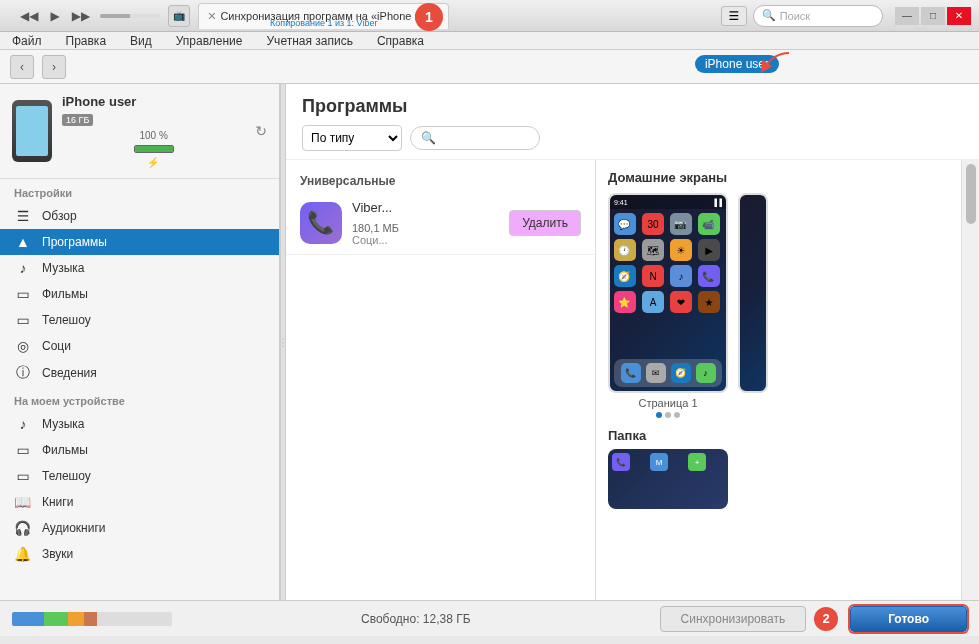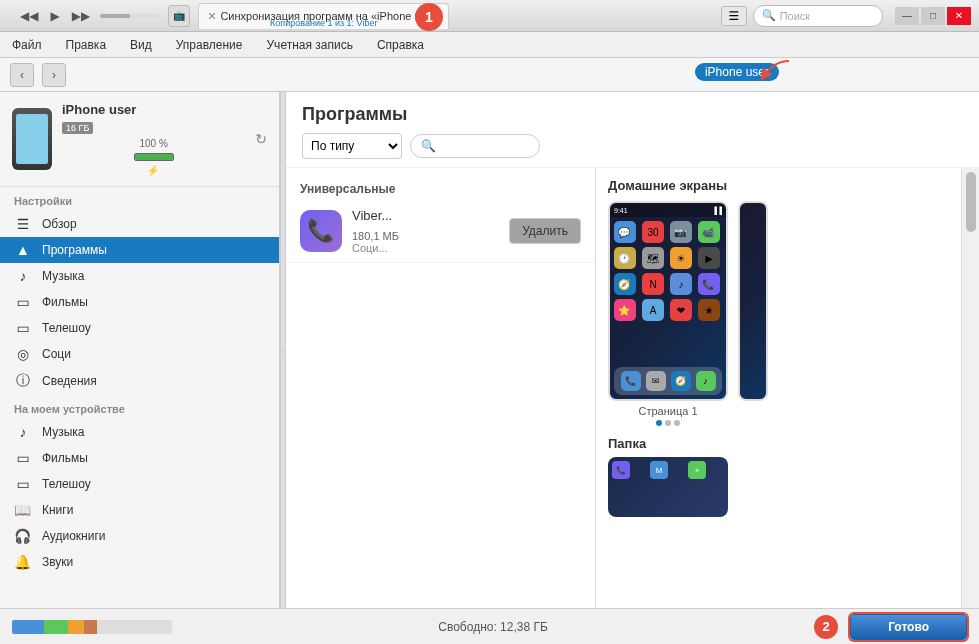--- a/index.html
+++ b/index.html
@@ -122,21 +122,21 @@
       border: none;
       font-size: 10px;
       cursor: pointer;
       display: flex; align-items: center; justify-content: center;
       color: #444;
     }
     .win-ctrl.close { background: #e81123; color: white; }
 
     
     .menubar {
-      height: 26px;
+      height: 18px;
       background: #f0f0f0;
       border-bottom: 1px solid #ccc;
       display: flex;
       align-items: center;
       padding: 0 8px;
       gap: 16px;
     }
     .menubar-item {
       font-size: 12px;
       color: #333;
@@ -340,21 +340,21 @@
       display: flex; align-items: center; justify-content: center;
       font-size: 22px;
     }
     .app-details { flex: 1; }
     .app-name { font-size: 13px; color: #333; font-weight: 500; }
     .app-category { font-size: 11px; color: #888; }
     .app-size { font-size: 11px; color: #666; margin-top: 7px; }
     .app-delete-btn {
       height: 26px;
       padding: 0 12px;
-      background: #a3a3a3;
+      background: #f0abfc;
       border: 1px solid #ccc;
       border-radius: 4px;
       font-size: 12px;
       cursor: pointer;
       color: #333;
     }
 
     
     .home-screens-panel {
       flex: 1;
@@ -836,15 +836,16 @@
 <div class="status-bar">
   <div class="storage-bar-container">
     <div class="storage-bar">
       <div class="storage-seg-apps"></div>
       <div class="storage-seg-media"></div>
       <div class="storage-seg-other"></div>
       <div class="storage-seg-system"></div>
     </div>
   </div>
   <span class="status-text">Свободно: 12,38 ГБ</span>
+  <button class="sync-button">Синхронизировать</button>
   <span class="step2-circle">2</span>
   <button class="done-button">Готово</button>
 </div>
 
 </body></html>

